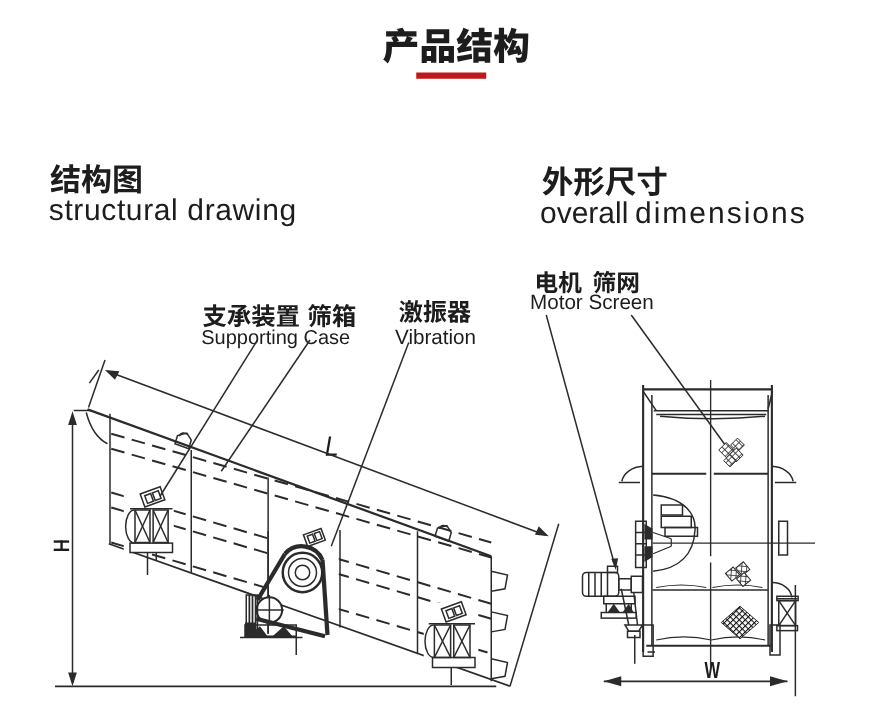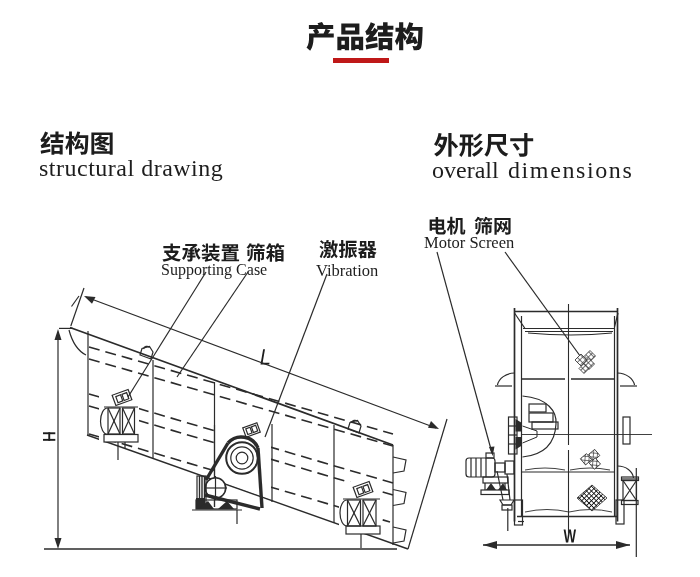--- a/index.html
+++ b/index.html
@@ -1,17 +1,17 @@
 <!DOCTYPE html>
 <html><head>
 <meta charset="utf-8">
 <style>
   html,body{margin:0;padding:0;background:#fff;}
   .page{position:relative;width:700px;height:577px;background:#fff;overflow:hidden;
-        font-family:Liberation Serif, serif;}
+        font-family:Liberation Sans, sans-serif;}
   svg{position:absolute;left:0;top:0;}
 </style>
 </head>
 <body>
 <div class="page">
 <svg width="700" height="577" viewBox="0 0 700 577">
 
   <g fill="#1d1d1d">
 <path transform="translate(306,47.5) scale(0.02950,-0.02950)" d="M390 826C402 807 415 784 426 761H98V623H324L236 585C259 553 283 512 299 477H103V337C103 236 97 94 18 -5C50 -24 116 -81 140 -110C236 9 256 204 256 335H941V477H749L827 579L685 623H922V761H599C587 792 564 832 542 861ZM380 477 447 507C434 541 405 586 377 623H660C645 577 619 519 595 477Z M1336 678H1661V575H1336ZM1196 817V437H1810V817ZM1063 366V-95H1200V-47H1315V-91H1460V366ZM1200 92V227H1315V92ZM1531 366V-95H1670V-47H1792V-91H1938V366ZM1670 92V227H1792V92Z M2020 85 2043 -64C2155 -41 2299 -14 2432 15L2420 151C2277 125 2123 99 2020 85ZM2612 856V739H2413V605L2316 669C2299 634 2279 599 2258 566L2202 562C2255 633 2307 718 2344 799L2194 860C2159 751 2094 639 2072 610C2050 580 2032 562 2008 555C2026 515 2050 444 2058 414C2075 422 2099 428 2169 437C2142 402 2119 376 2106 363C2071 327 2050 307 2019 300C2036 261 2060 190 2067 162C2100 179 2149 192 2418 239C2413 270 2409 326 2410 365L2265 344C2332 418 2394 502 2444 585L2423 599H2612V515H2440V377H2936V515H2765V599H2963V739H2765V856ZM2463 320V-94H2605V-51H2772V-90H2921V320ZM2605 79V190H2772V79Z M3156 855V672H3034V538H3148C3122 426 3072 295 3013 221C3036 181 3067 114 3080 72C3108 115 3134 172 3156 236V-95H3297V327C3313 290 3328 254 3338 227L3424 327C3407 357 3324 479 3297 512V538H3351L3330 513C3363 492 3421 446 3446 421C3477 461 3508 510 3536 565H3807C3802 369 3796 241 3786 162C3768 221 3731 311 3702 378L3595 340L3621 273L3552 261C3591 332 3629 413 3655 491L3518 531C3494 423 3444 308 3427 279C3410 248 3394 229 3374 223C3389 189 3411 126 3418 100C3443 114 3480 126 3658 162L3674 106L3784 150C3778 103 3770 75 3761 64C3749 50 3739 45 3721 45C3697 45 3653 45 3604 50C3629 9 3647 -54 3649 -94C3703 -95 3757 -96 3793 -88C3833 -80 3861 -67 3890 -25C3928 28 3940 191 3953 633C3953 651 3954 699 3954 699H3595C3611 739 3625 781 3636 822L3495 855C3471 757 3431 657 3381 580V672H3297V855Z"></path>
 <path transform="translate(40,152.5) scale(0.02480,-0.02480)" d="M26 73 45 -50C152 -27 292 0 423 29L413 141C273 115 125 88 26 73ZM57 419C74 426 99 433 189 443C155 398 126 363 110 348C76 312 54 291 26 285C40 252 60 194 66 170C95 185 140 197 412 245C408 271 405 317 406 349L233 323C304 402 373 494 429 586L323 655C305 620 284 584 263 550L178 544C234 619 288 711 328 800L204 851C167 739 100 622 78 592C56 562 38 542 16 536C31 503 51 444 57 419ZM622 850V727H411V612H622V502H438V388H932V502H747V612H956V727H747V850ZM462 314V-89H579V-46H791V-85H914V314ZM579 62V206H791V62Z M1171 850V663H1040V552H1164C1135 431 1081 290 1020 212C1040 180 1066 125 1077 91C1112 143 1144 217 1171 298V-89H1288V368C1309 325 1329 281 1341 251L1413 335C1396 364 1314 486 1288 519V552H1377C1365 535 1353 519 1340 504C1367 486 1415 449 1436 428C1469 470 1500 522 1529 580H1827C1817 220 1803 76 1777 44C1765 30 1755 26 1737 26C1714 26 1669 26 1618 31C1639 -3 1654 -55 1655 -88C1708 -90 1760 -90 1794 -84C1831 -78 1857 -66 1883 -29C1921 22 1934 182 1947 634C1947 650 1948 691 1948 691H1577C1593 734 1607 779 1619 823L1503 850C1478 745 1435 641 1383 561V663H1288V850ZM1608 353 1643 267 1535 249C1577 324 1617 414 1645 500L1531 533C1506 423 1454 304 1437 274C1420 242 1404 222 1386 216C1398 188 1417 135 1422 114C1445 126 1480 138 1675 177C1682 154 1688 133 1692 115L1787 153C1770 213 1730 311 1697 384Z M2072 811V-90H2187V-54H2809V-90H2930V811ZM2266 139C2400 124 2565 86 2665 51H2187V349C2204 325 2222 291 2230 268C2285 281 2340 298 2395 319L2358 267C2442 250 2548 214 2607 186L2656 260C2599 285 2505 314 2425 331C2452 343 2480 355 2506 369C2583 330 2669 300 2756 281C2767 303 2789 334 2809 356V51H2678L2729 132C2626 166 2457 203 2320 217ZM2404 704C2356 631 2272 559 2191 514C2214 497 2252 462 2270 442C2290 455 2310 470 2331 487C2353 467 2377 448 2402 430C2334 403 2259 381 2187 367V704ZM2415 704H2809V372C2740 385 2670 404 2607 428C2675 475 2733 530 2774 592L2707 632L2690 627H2470C2482 642 2494 658 2504 673ZM2502 476C2466 495 2434 516 2407 539H2600C2572 516 2538 495 2502 476Z"></path>

